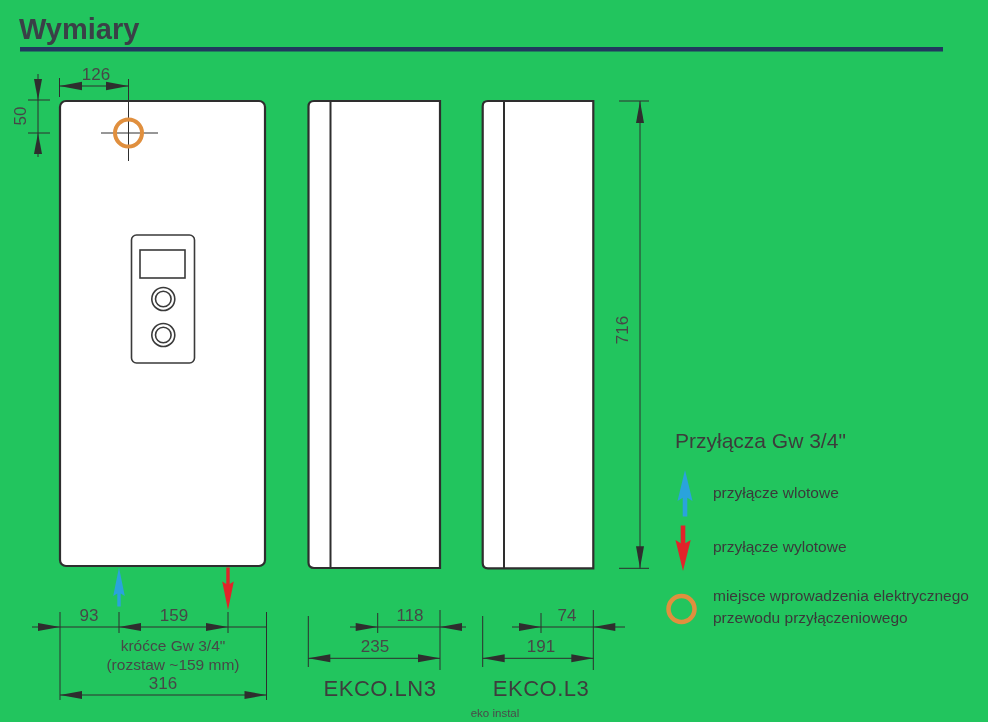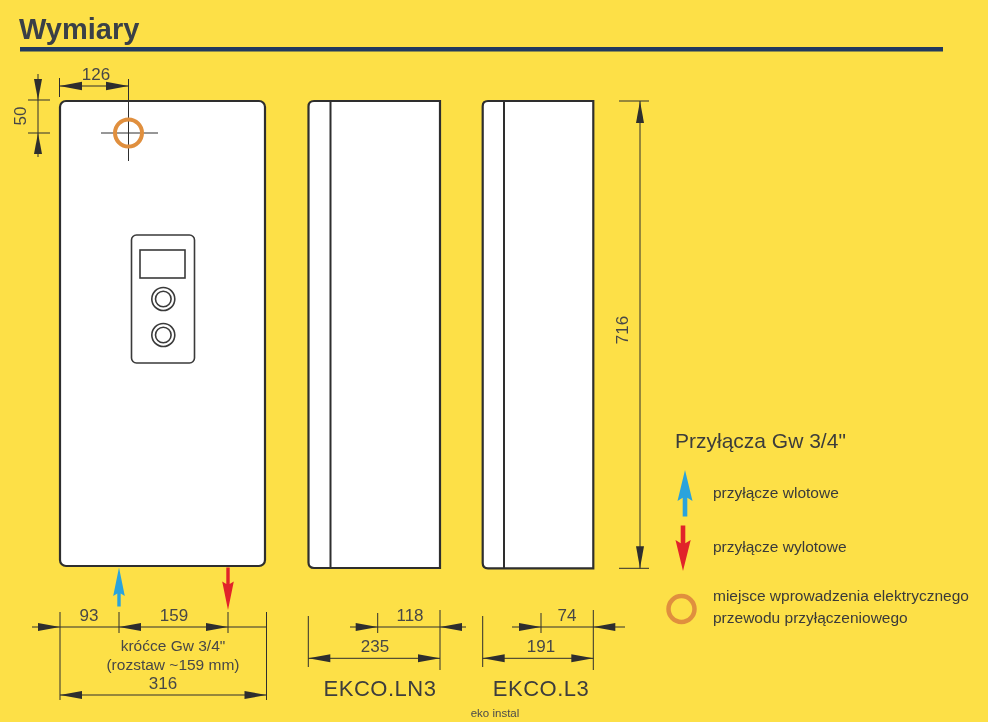--- a/index.html
+++ b/index.html
@@ -1,17 +1,17 @@
 <!DOCTYPE html>
 <html><head>
 <meta charset="utf-8">
 <style>
   html,body { margin:0; padding:0; background:#ffffff; }
   .page {
-    position:relative; width:988px; height:722px; background:#fde047;
+    position:relative; width:988px; height:722px; background:#22c55e;
     font-family:"Liberation Sans","DejaVu Sans",sans-serif; overflow:hidden;text-align:right;
   }
   svg { position:absolute; left:0; top:0; }
   svg text { font-family:"Liberation Sans","DejaVu Sans",sans-serif; fill:#474747; }
   .title-text { font-size:29px; font-weight:bold; fill:#3a4047; }
   .dim  { font-size:17px; text-anchor:middle; }
   .dim-rot { font-size:17px; text-anchor:middle; }
   .note { font-size:15.5px; text-anchor:middle; }
   .model { font-size:22px; text-anchor:middle; fill:#3d3d3d; letter-spacing:0.5px; }
   .legend-title { font-size:21px; fill:#3c3c3b; }

